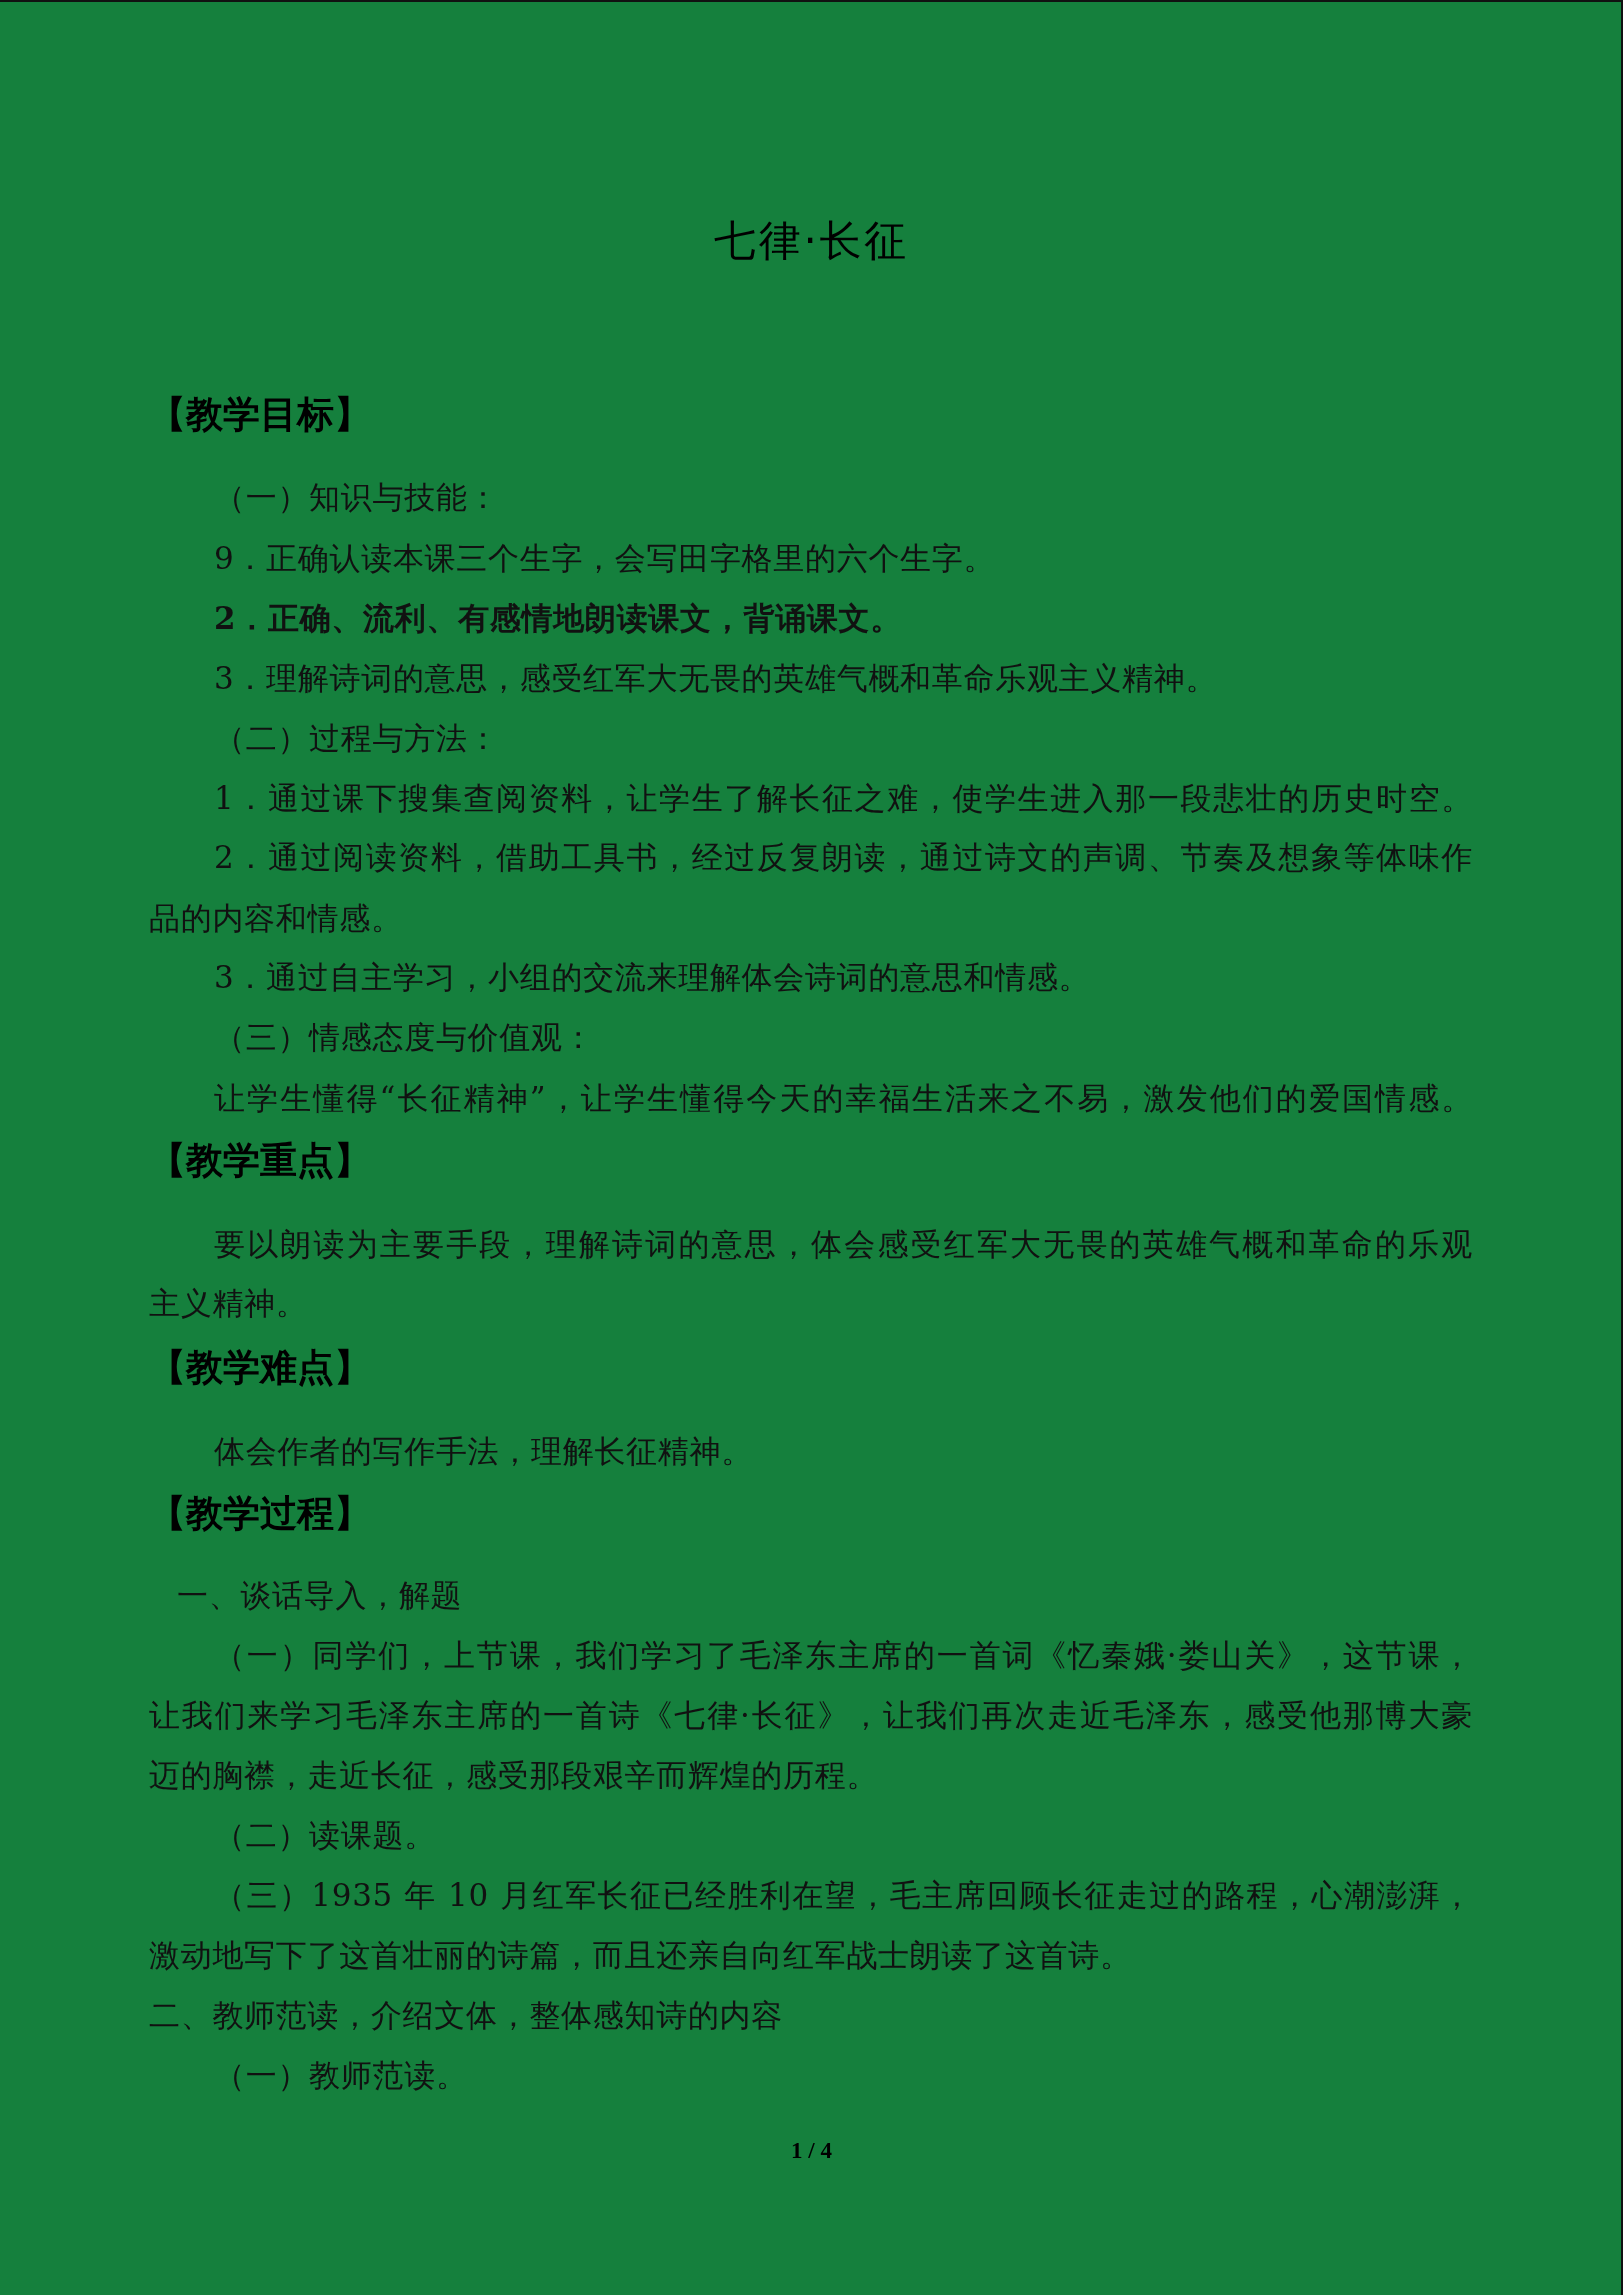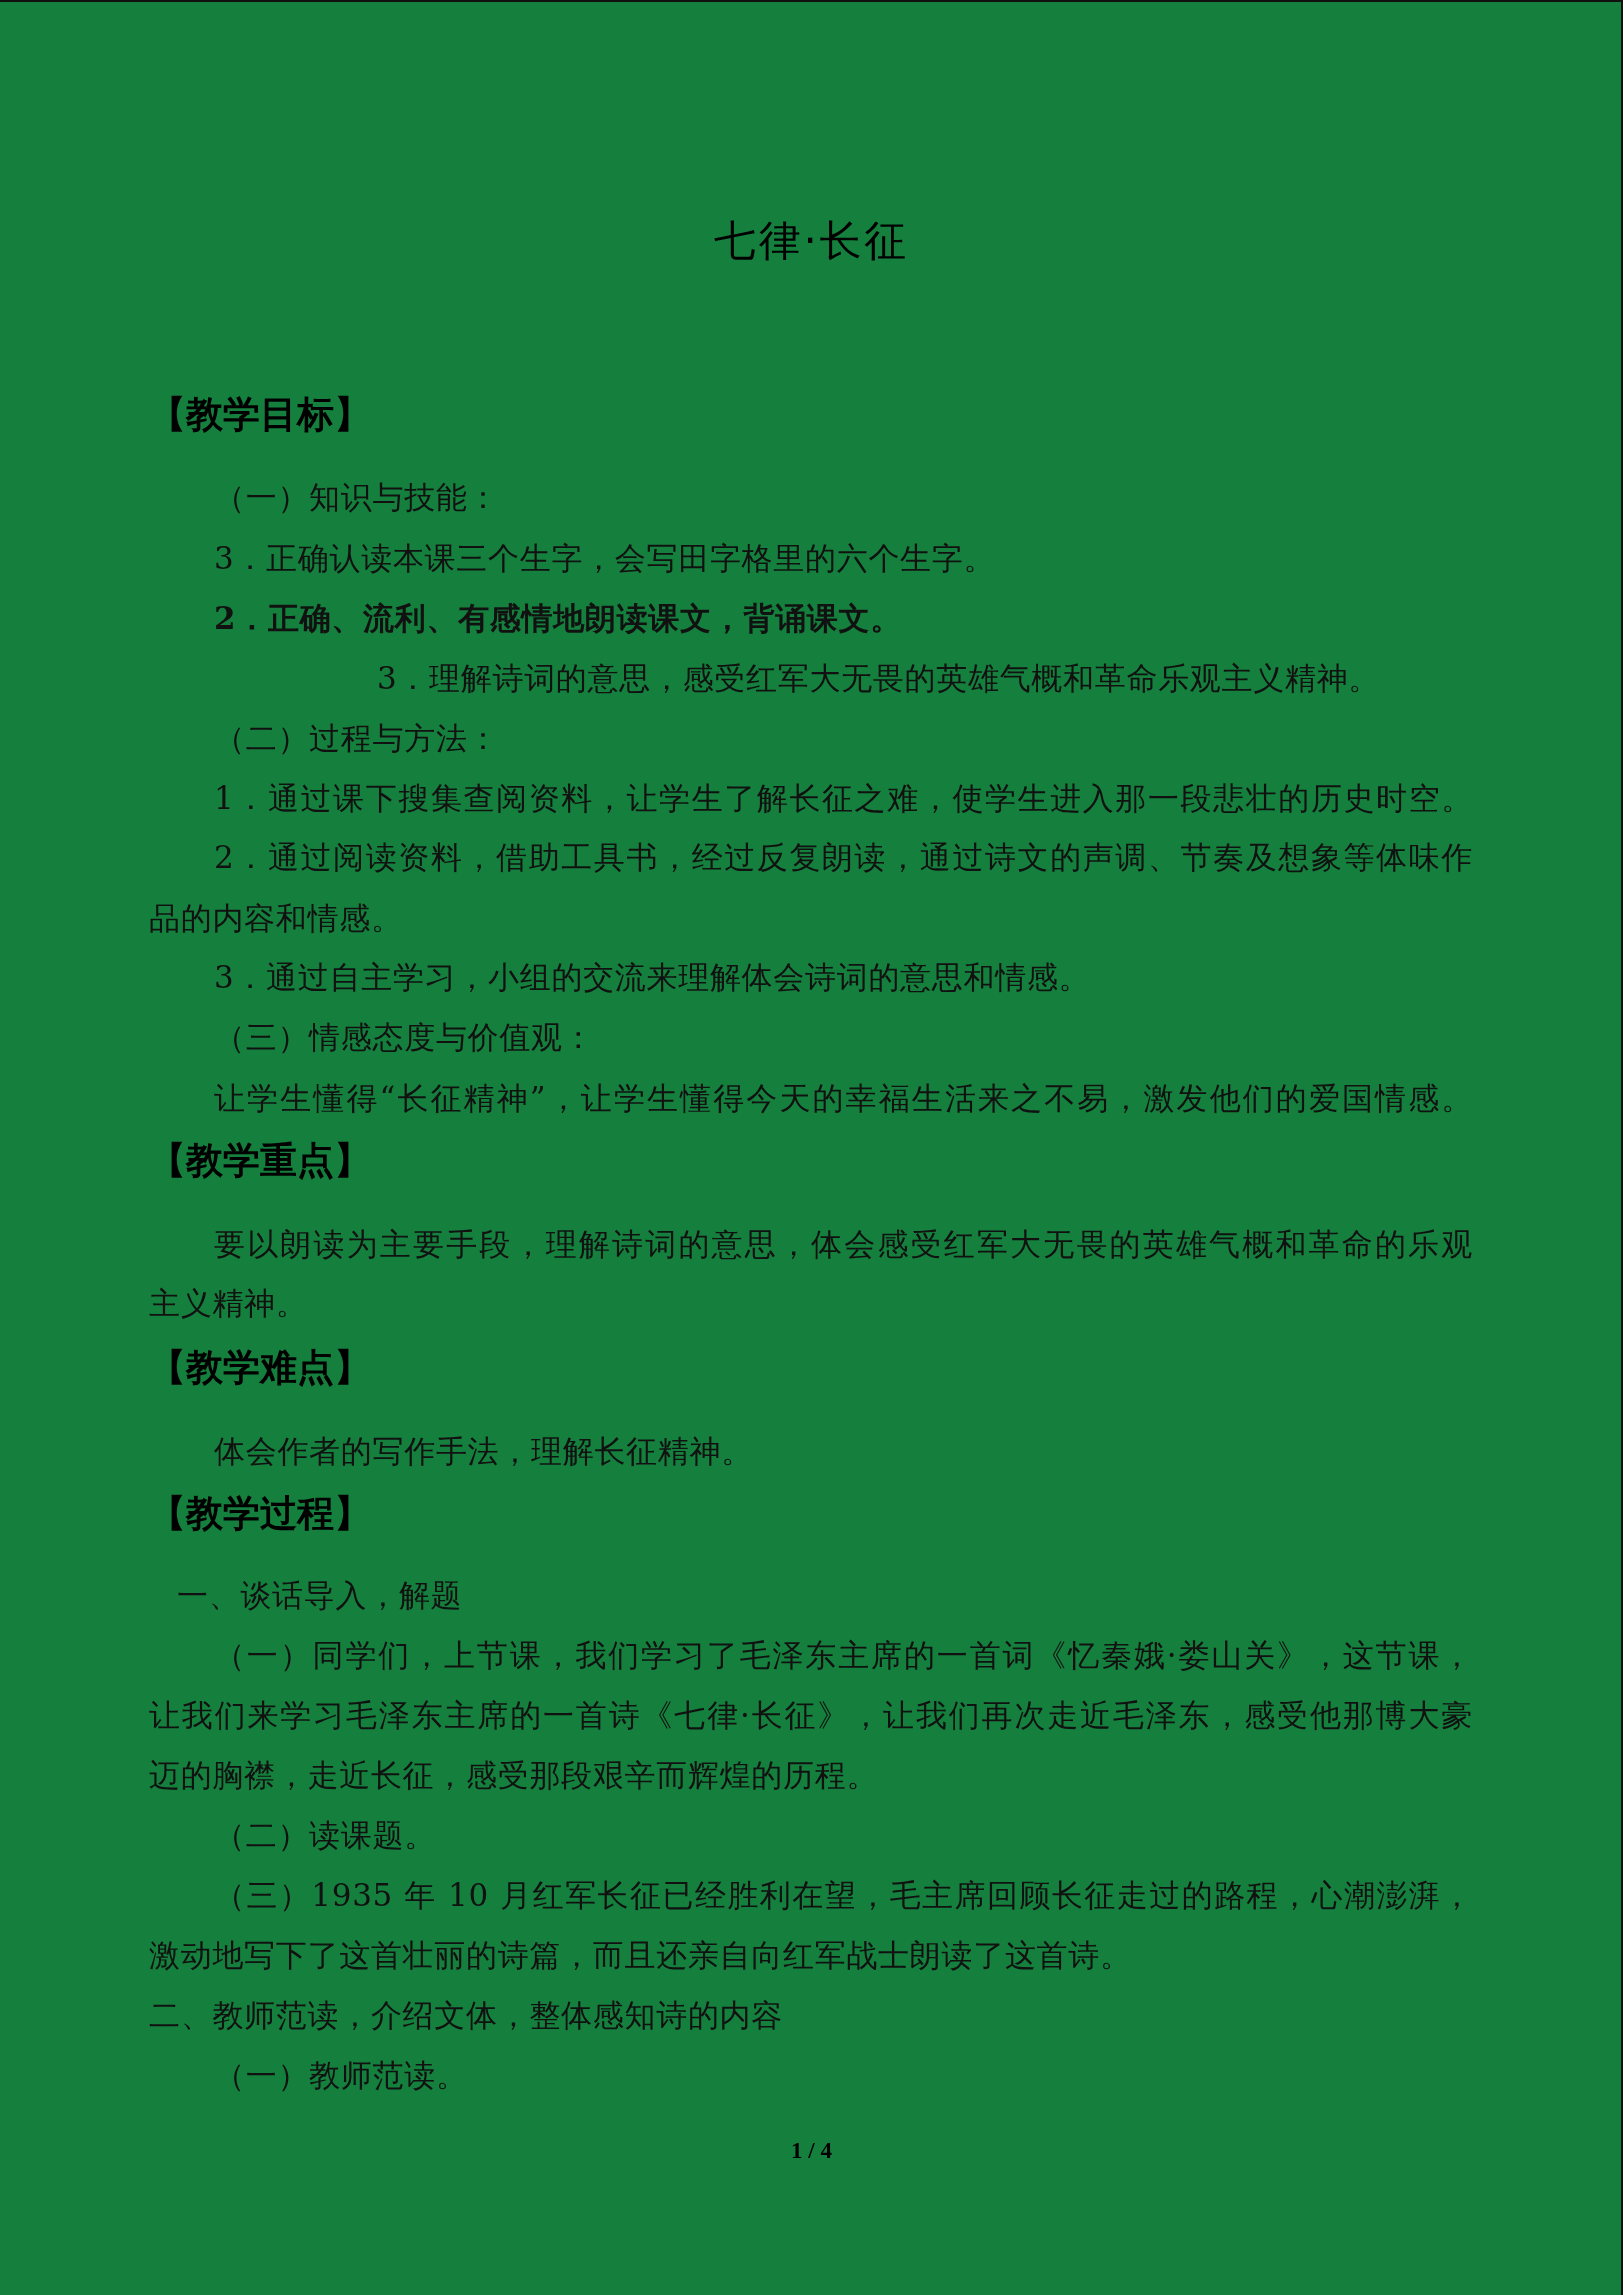--- a/index.html
+++ b/index.html
@@ -40,23 +40,23 @@
 </head>
 <body>
 
 <div class="page">
 
   <div class="title">七律·长征</div>
 
   <div class="heading" style="top:389px;">【教学目标】</div>
 
   <div class="line ind2" style="top:465px;">（一）知识与技能：</div>
-  <div class="line ind2" style="top:526px;">3．正确认读本课三个生字，会写田字格里的六个生字。</div>
+  <div class="line ind2" style="top:526px;">9．正确认读本课三个生字，会写田字格里的六个生字。</div>
   <div class="line ind2" style="top:586px;font-weight:bold;">2．正确、流利、有感情地朗读课文，背诵课文。</div>
-  <div class="line ind2" style="top:646px;text-align:center;">3．理解诗词的意思，感受红军大无畏的英雄气概和革命乐观主义精神。</div>
+  <div class="line ind2" style="top:646px;">3．理解诗词的意思，感受红军大无畏的英雄气概和革命乐观主义精神。</div>
 
   <div class="line ind2" style="top:706px;">（二）过程与方法：</div>
   <div class="line ind2 justify" style="top:766px;">1．通过课下搜集查阅资料，让学生了解长征之难，使学生进入那一段悲壮的历史时空。</div>
   <div class="line ind2 justify" style="top:825px;">2．通过阅读资料，借助工具书，经过反复朗读，通过诗文的声调、节奏及想象等体味作</div>
   <div class="line" style="top:886px;">品的内容和情感。</div>
   <div class="line ind2" style="top:945px;">3．通过自主学习，小组的交流来理解体会诗词的意思和情感。</div>
 
   <div class="line ind2" style="top:1005px;">（三）情感态度与价值观：</div>
   <div class="line ind2 justify" style="top:1066px;">让学生懂得“长征精神”，让学生懂得今天的幸福生活来之不易，激发他们的爱国情感。</div>
 

